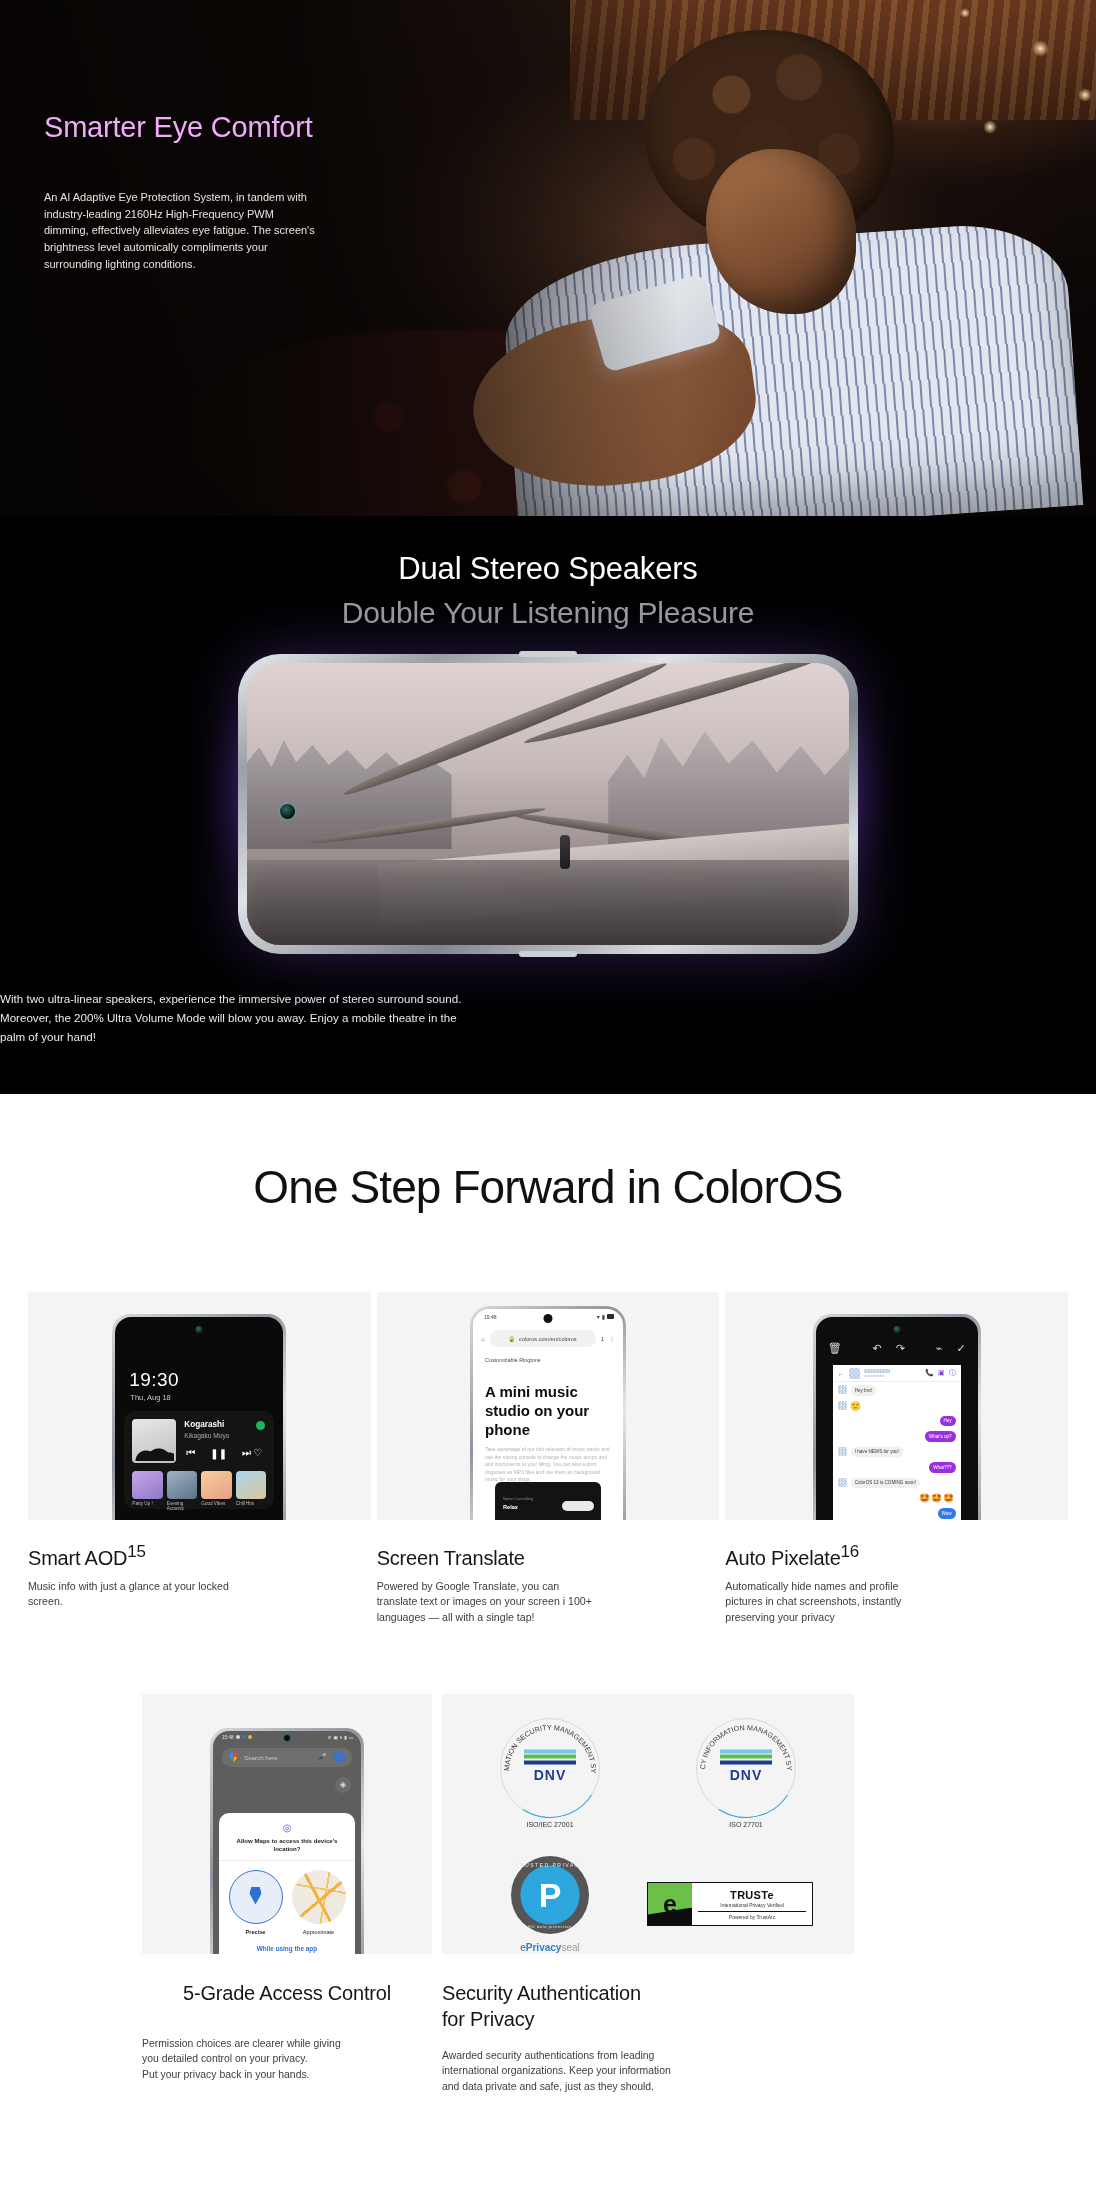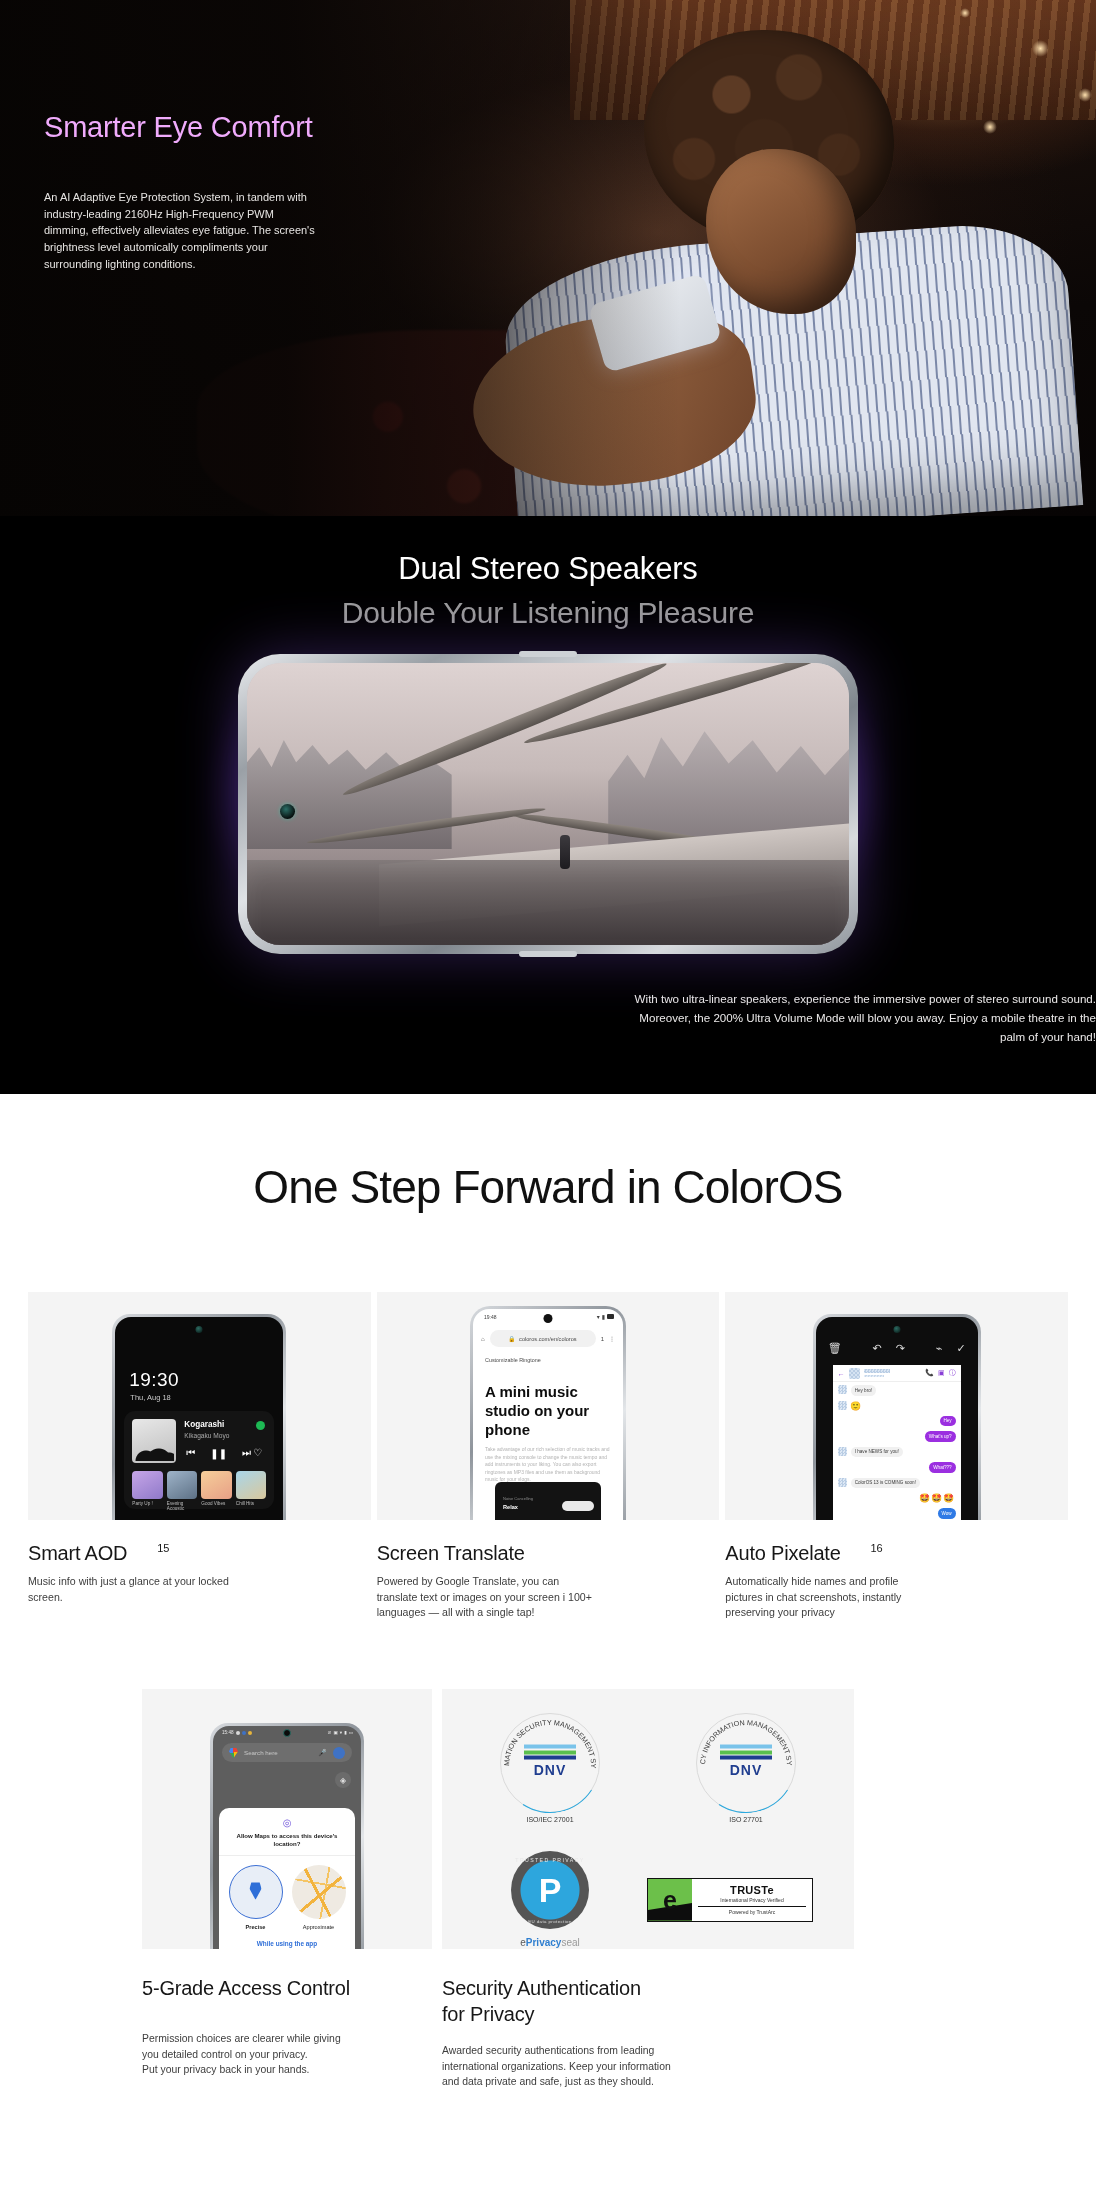--- a/index.html
+++ b/index.html
@@ -149,31 +149,31 @@
     background:linear-gradient(180deg,rgba(120,112,112,.9),rgba(58,52,54,.95));
     box-shadow:inset 0 8px 22px rgba(255,255,255,.08); }
   .walker { position:absolute; left:52%; bottom:27%; width:10px; height:34px;
     background:linear-gradient(180deg,#3c3a3e,#1d1b1f); border-radius:4px; }
   .lens { position:absolute; left:5.4%; top:50%; width:15px; height:15px; border-radius:50%;
     background:radial-gradient(circle at 40% 35%,#2b6e66,#07100f 70%); box-shadow:0 0 4px rgba(0,255,200,.35); }
   .notchbar { position:absolute; left:50%; transform:translateX(-50%); width:58px; height:6px;
     background:#cdd1d5; border-radius:3px; }
   .nb-top { top:-3px; }
   .nb-bot { bottom:-3px; }
-  .sp-p { text-align:right; margin-top:14px; font-size:11.6px; line-height:1.62; color:#eceaea; white-space:pre-line; }
+  .sp-p { text-align:left; margin-top:14px; font-size:11.6px; line-height:1.62; color:#eceaea; white-space:pre-line; }
 
   
   .coloros { background:#fff; padding-top:66px; padding-bottom:58px; }
   .coloros-title { text-align:center; font-size:46px; font-weight:400; color:#111; letter-spacing:-.9px; }
 
   .grid3 { display:flex; gap:6px; padding:0 28px; margin-top:78px; }
   .col { width:344px; }
   .thumb { background:#f4f4f4; height:228px; position:relative; overflow:hidden; }
   .feat-title { font-size:20px; color:#171717; font-weight:400; margin-top:22px; letter-spacing:-.2px; }
-  .feat-title sup { font-size:11px; top:-.6em;margin-left:30px; }
+  .feat-title sup { font-size:17px; top:-.6em; }
   .feat-desc { font-size:10.6px; line-height:1.48; color:#3d3d3d; margin-top:9px; white-space:pre-line; }
 
   
   .ph { position:absolute; left:50%; transform:translateX(-50%);
         border-radius:18px 18px 0 0; overflow:hidden;
         background:linear-gradient(135deg,#d7dade,#8e949b 40%,#e3e6e9 70%,#9aa0a6); padding:3px 3px 0 3px; }
   .ph-inner { width:100%; height:100%; border-radius:16px 16px 0 0; overflow:hidden; position:relative; }
 
   
   .ph1 { top:22px; width:174px; height:206px; }
@@ -620,21 +620,21 @@
                       <div class="circ circ-a"></div>
                       <div class="opt-l">Approximate</div>
                     </div>
                   </div>
                   <div class="sh-link">While using the app</div>
                 </div>
               </div>
             </div>
           </div>
         </div>
-        <div class="feat-title-b" style="margin-top:26px;">5-Grade Access Control</div>
+        <div class="feat-title-b" style="margin-top:26px;text-align:center">5-Grade Access Control</div>
         <p class="feat-desc-b" style="margin-top:30px">Permission choices are clearer while giving
 you detailed control on your privacy.
 Put your privacy back in your hands.</p>
       </div>
 
       <div class="col-b2">
         <div class="thumb-b">
           <div class="certs">
             <div class="cert-row">
 

